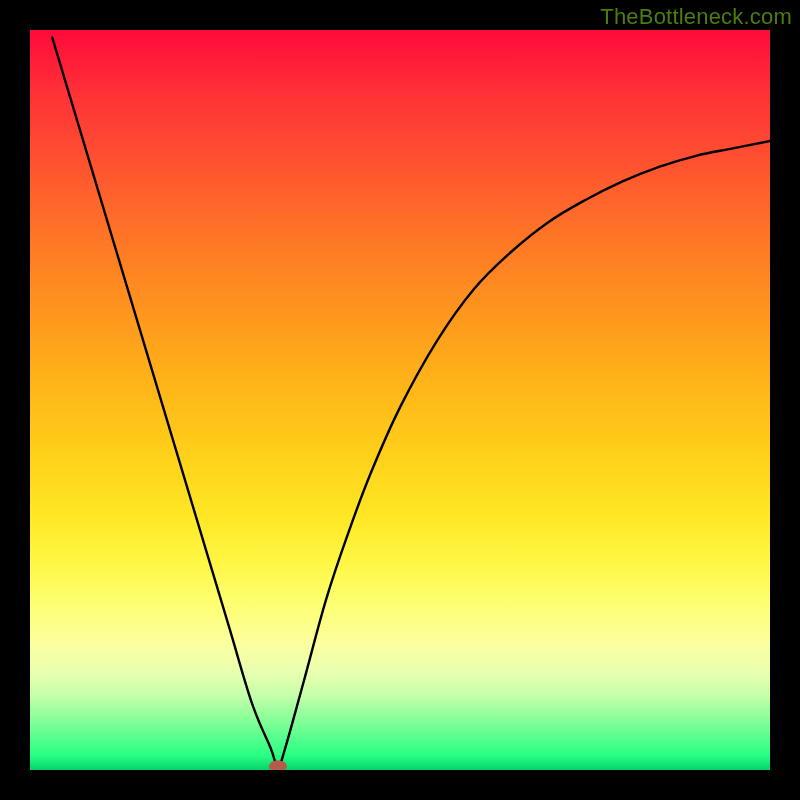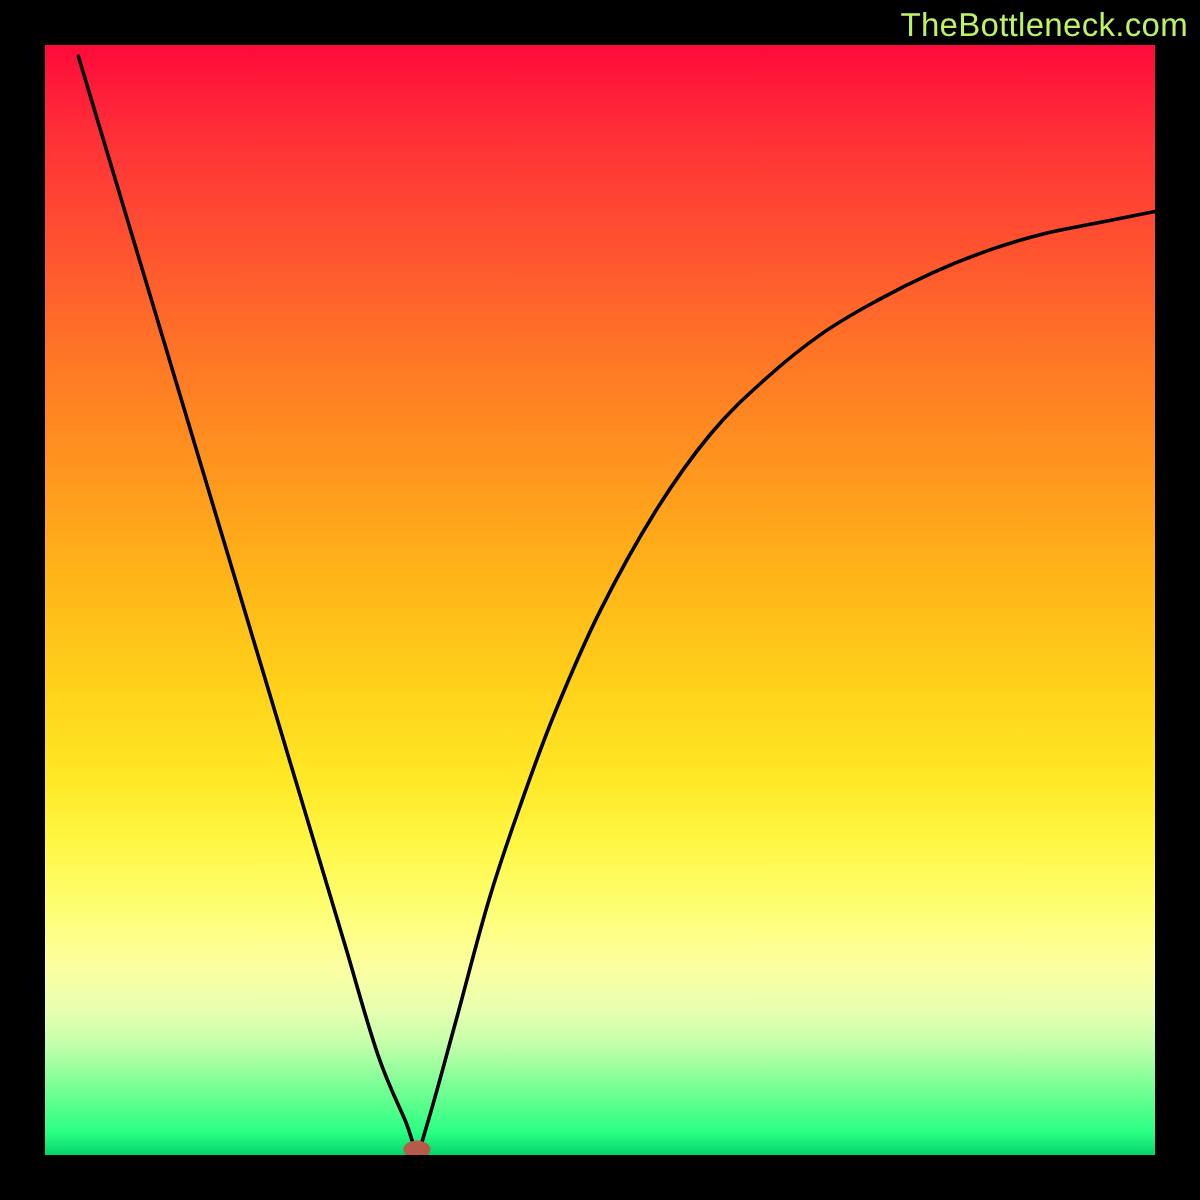--- a/index.html
+++ b/index.html
@@ -46,21 +46,21 @@
   .curve-svg {
     position: absolute;
     inset: 0;
   }
   .watermark {
     position: absolute;
     top: 4px;
     right: 8px;
     font-family: Arial, Helvetica, sans-serif;
     font-size: 22px;
-    color: #bef264;
+    color: #4d7c0f;
     letter-spacing: 0.2px;
     font-weight: 500;
   }
 </style>
 </head>
 <body>
 
 <div class="frame">
   <div class="watermark">TheBottleneck.com</div>
 

